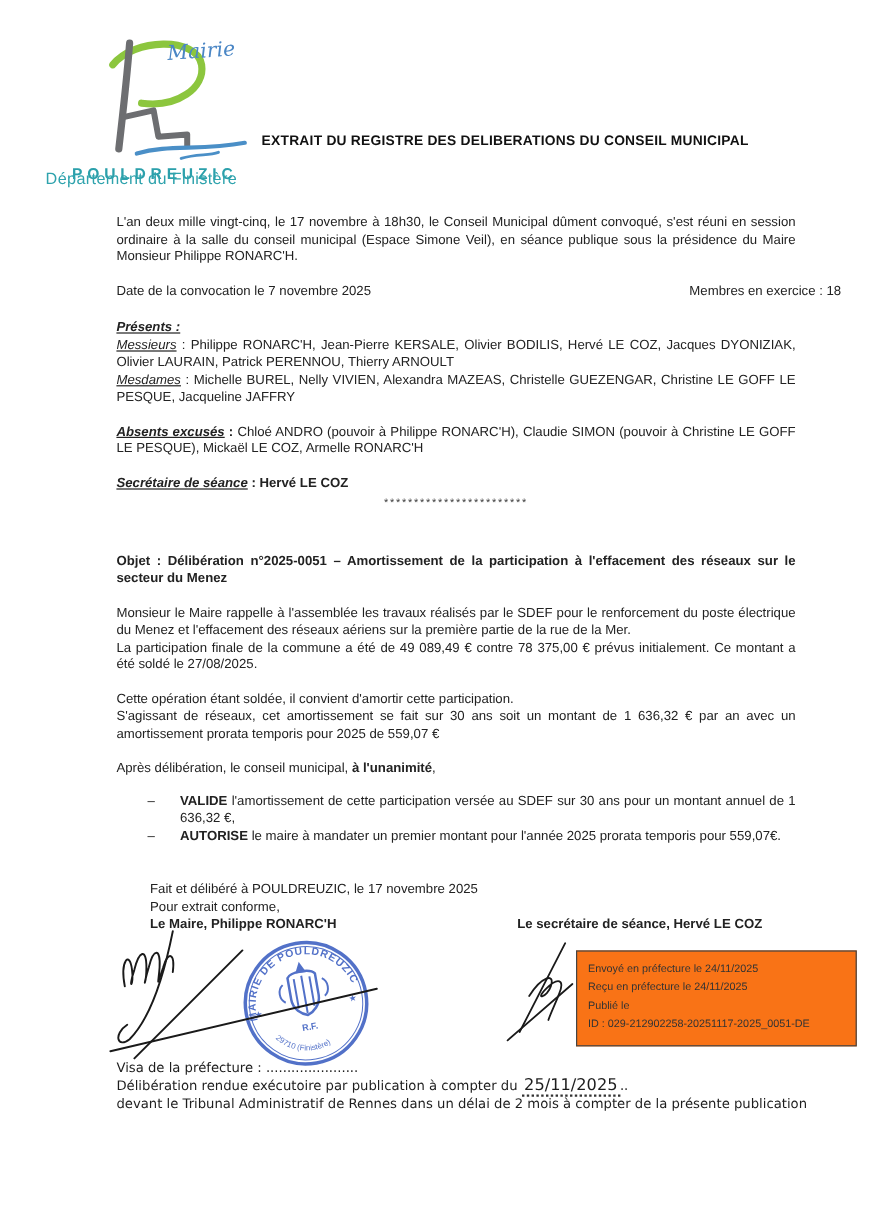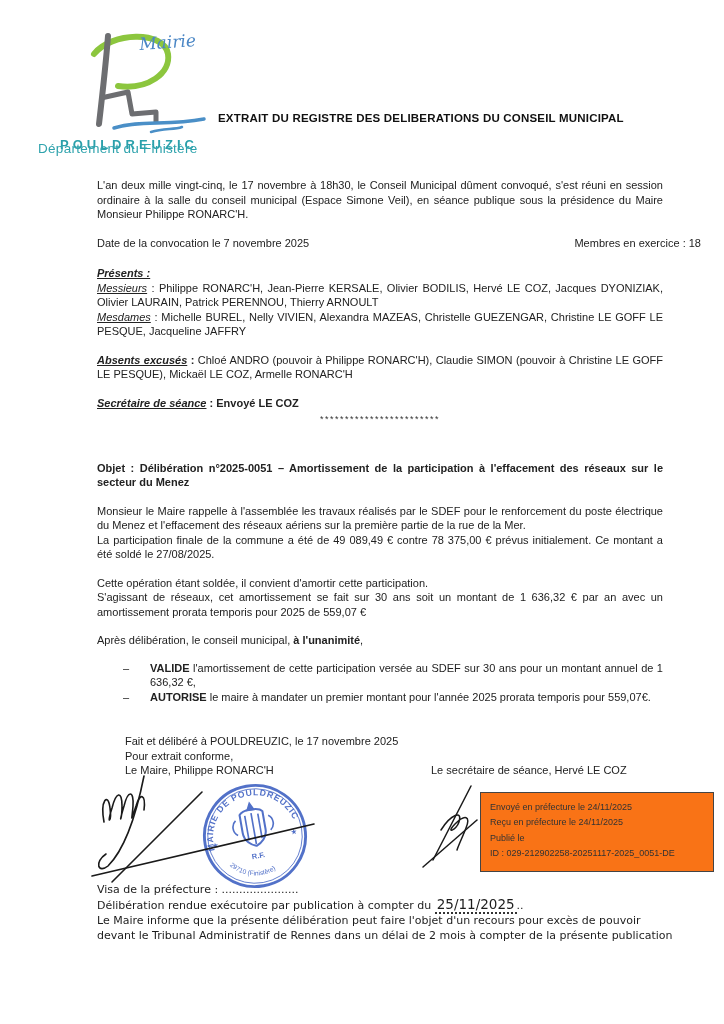--- a/index.html
+++ b/index.html
@@ -33,21 +33,21 @@
   .body-col{position:absolute;left:97px;top:178px;width:566px;}
   .row-conv{display:flex;justify-content:space-between;width:604px;margin-top:14px;}
   .mt14{margin-top:14px;} .mt16{margin-top:16px;} .mt18{margin-top:34px;}
   .mt26{margin-top:14px;} .mt30{margin-top:30px;margin-left:28px;} .mt13{margin-top:13px;}
   .asterisks{ text-align:center; font-size:9px; letter-spacing:1.5px; margin-top:2px; color:#333;}
   .bullet{display:flex;padding-left:26px;}
   .bullet .dash{width:27px;flex:none;}
   .bullet .btext{flex:1;text-align:justify;}
   
   .sig-area{position:relative;height:105px;}
-  .sig-row{display:flex;}
+  .sig-row{display:flex;font-weight:bold;}
   .sig-row .left{width:300px;}
   .sig-row .right{margin-left:6px;}
   .maire-sig{position:absolute;left:-15px;top:-14px;pointer-events:none;}
   .stamp{position:absolute;left:100px;top:0px;}
   .sec-sig{position:absolute;left:318px;top:-6px;pointer-events:none;}
   .pref-box{
     position:absolute;left:383px;top:14px;width:214px;height:64px;
     border:1px solid #444;padding:7px 9px;
     font-size:9px;line-height:15.5px;color:#333;background:#f97316;
   }
@@ -93,21 +93,21 @@
     </div>
 
     <div class="mt16">
       <p><span class="b ul">Présents :</span></p>
       <p class="jus"><span class="ul">Messieurs</span><span> : Philippe RONARC'H, Jean-Pierre KERSALE, Olivier BODILIS, Hervé LE COZ, Jacques DYONIZIAK, Olivier LAURAIN, Patrick PERENNOU, Thierry ARNOULT</span></p>
       <p class="jus"><span class="ul">Mesdames</span><span> : Michelle BUREL, Nelly VIVIEN, Alexandra MAZEAS, Christelle GUEZENGAR, Christine LE GOFF LE PESQUE, Jacqueline JAFFRY</span></p>
     </div>
 
     <p class="jus mt14"><span class="b ul">Absents excusés</span><span class="b"> : </span><span>Chloé ANDRO (pouvoir à Philippe RONARC'H), Claudie SIMON (pouvoir à Christine LE GOFF LE PESQUE), Mickaël LE COZ, Armelle RONARC'H</span></p>
 
-    <p class="mt14"><span class="b ul">Secrétaire de séance</span><span class="b"> : </span><span class="b">Envoyé LE COZ</span></p>
+    <p class="mt14"><span class="b ul">Secrétaire de séance</span><span class="b"> : </span><span class="b">Hervé LE COZ</span></p>
 
     <p class="asterisks">************************</p>
 
     <p class="b mt18 jus">Objet : Délibération n°2025-0051 – Amortissement de la participation à l'effacement des réseaux sur le secteur du Menez</p>
 
     <div class="mt14">
       <p class="jus">Monsieur le Maire rappelle à l'assemblée les travaux réalisés par le SDEF pour le renforcement du poste électrique du Menez et l'effacement des réseaux aériens sur la première partie de la rue de la Mer.</p>
       <p class="jus">La participation finale de la commune a été de 49 089,49 € contre 78 375,00 € prévus initialement. Ce montant a été soldé le 27/08/2025.</p>
     </div>
 
@@ -188,18 +188,17 @@
         <div>Envoyé en préfecture le 24/11/2025</div>
         <div>Reçu en préfecture le 24/11/2025</div>
         <div>Publié le</div>
         <div>ID : 029-212902258-20251117-2025_0051-DE</div>
       </div>
     </div>
 
     <div class="footer">
       <p>Visa de la préfecture : ......................</p>
       <p><span>Délibération rendue exécutoire par publication à compter du </span><span class="exec-date">25/11/2025</span><span>..</span></p>
-      <p>Le Maire informe que la présente délibération peut faire l'objet d'un recours pour excès de pouvoir</p>
       <p>devant le Tribunal Administratif de Rennes dans un délai de 2 mois à compter de la présente publication</p>
     </div>
 
   </div>
 </div>
 
 </body></html>

